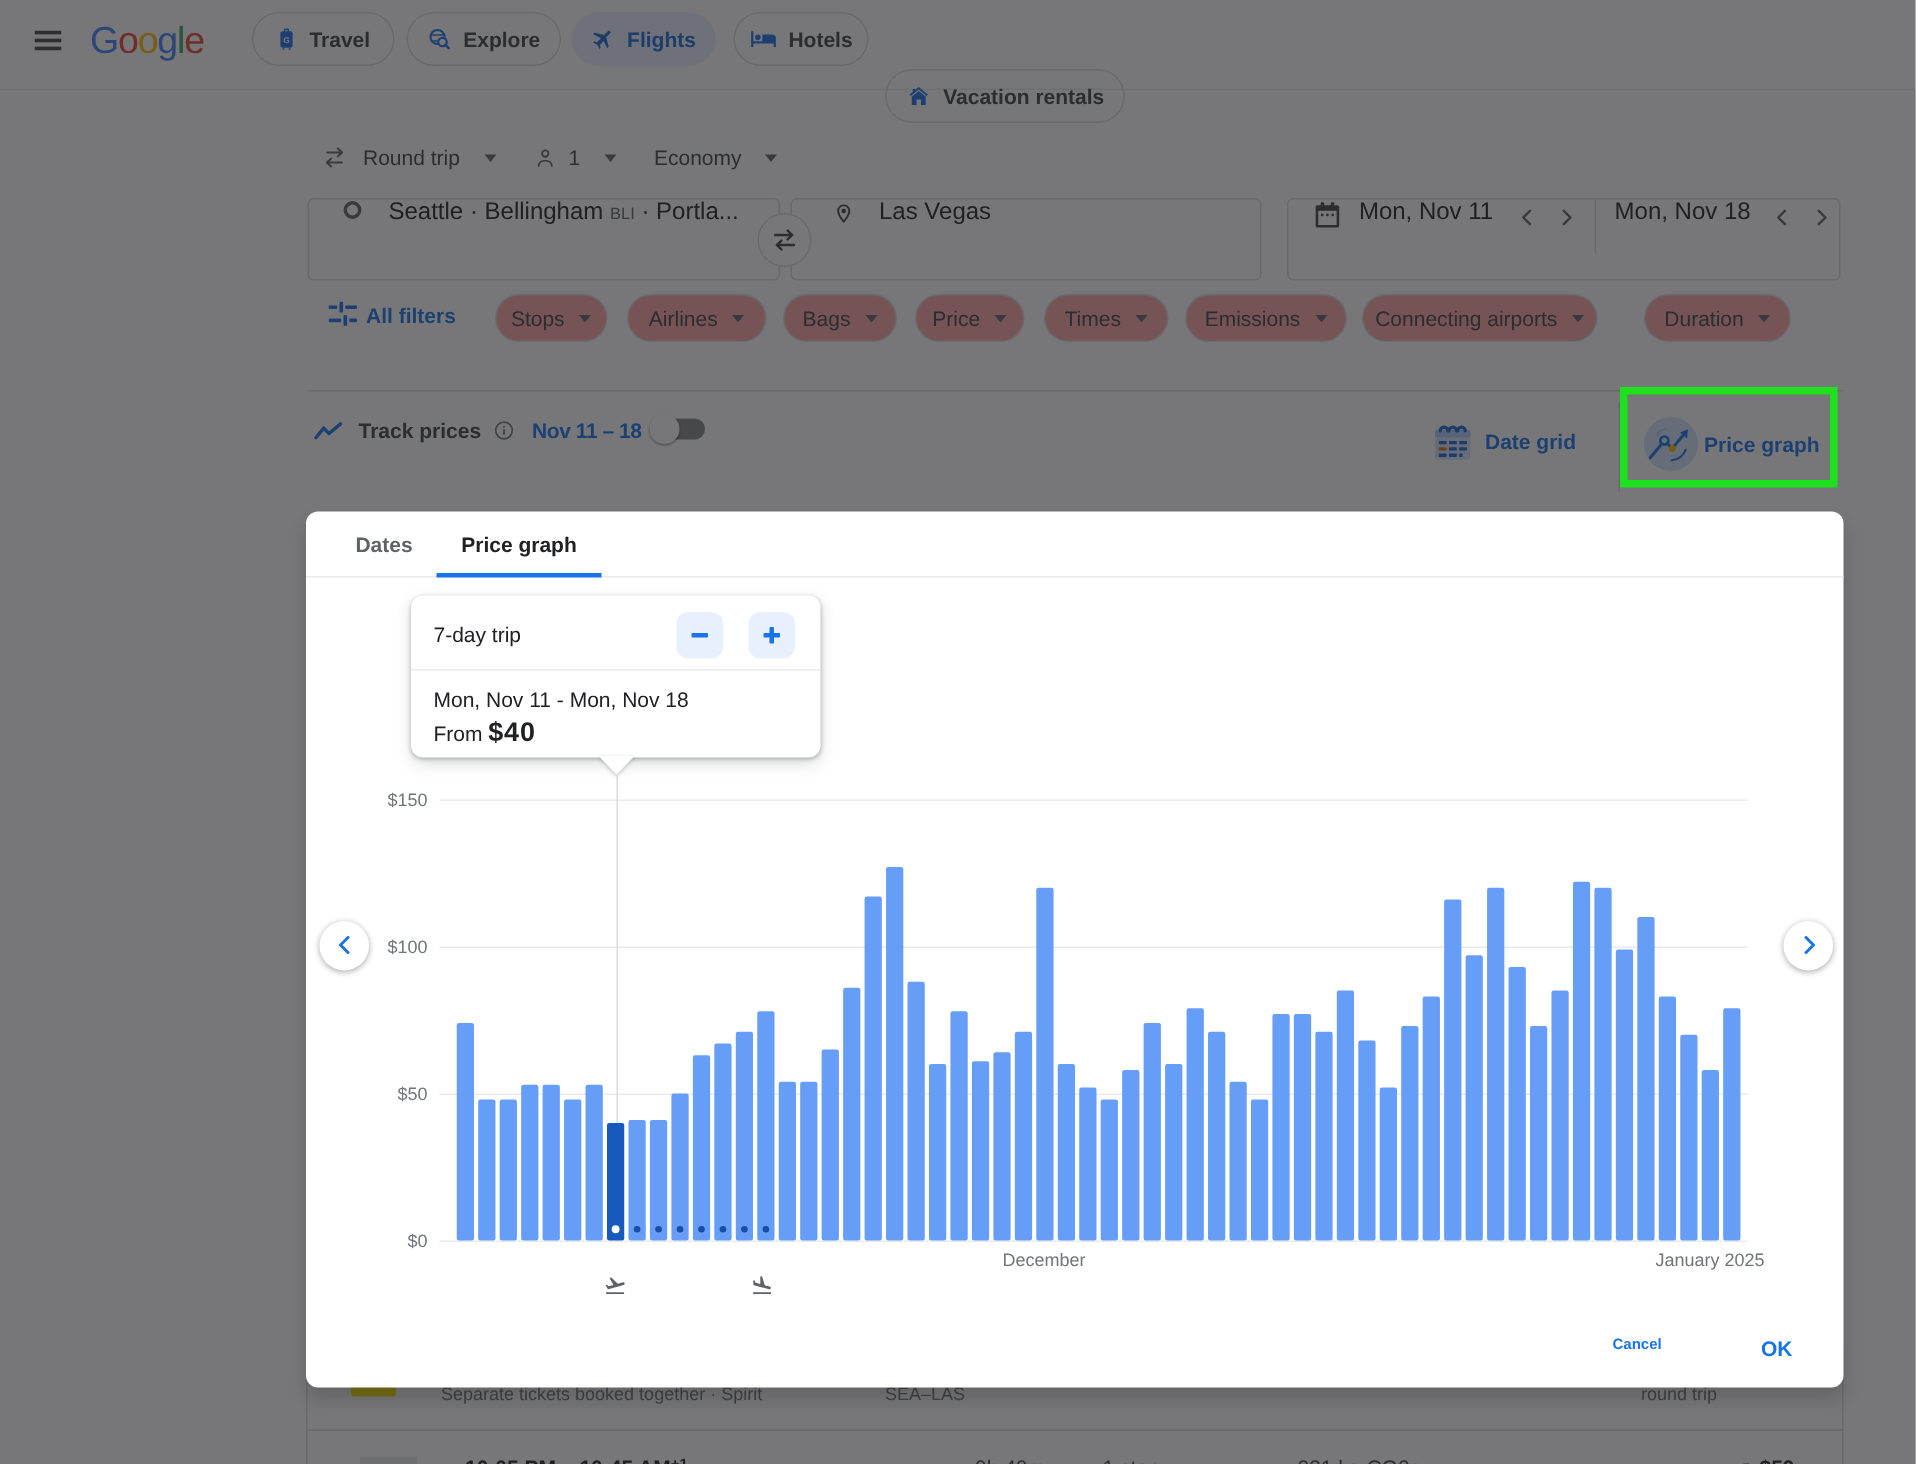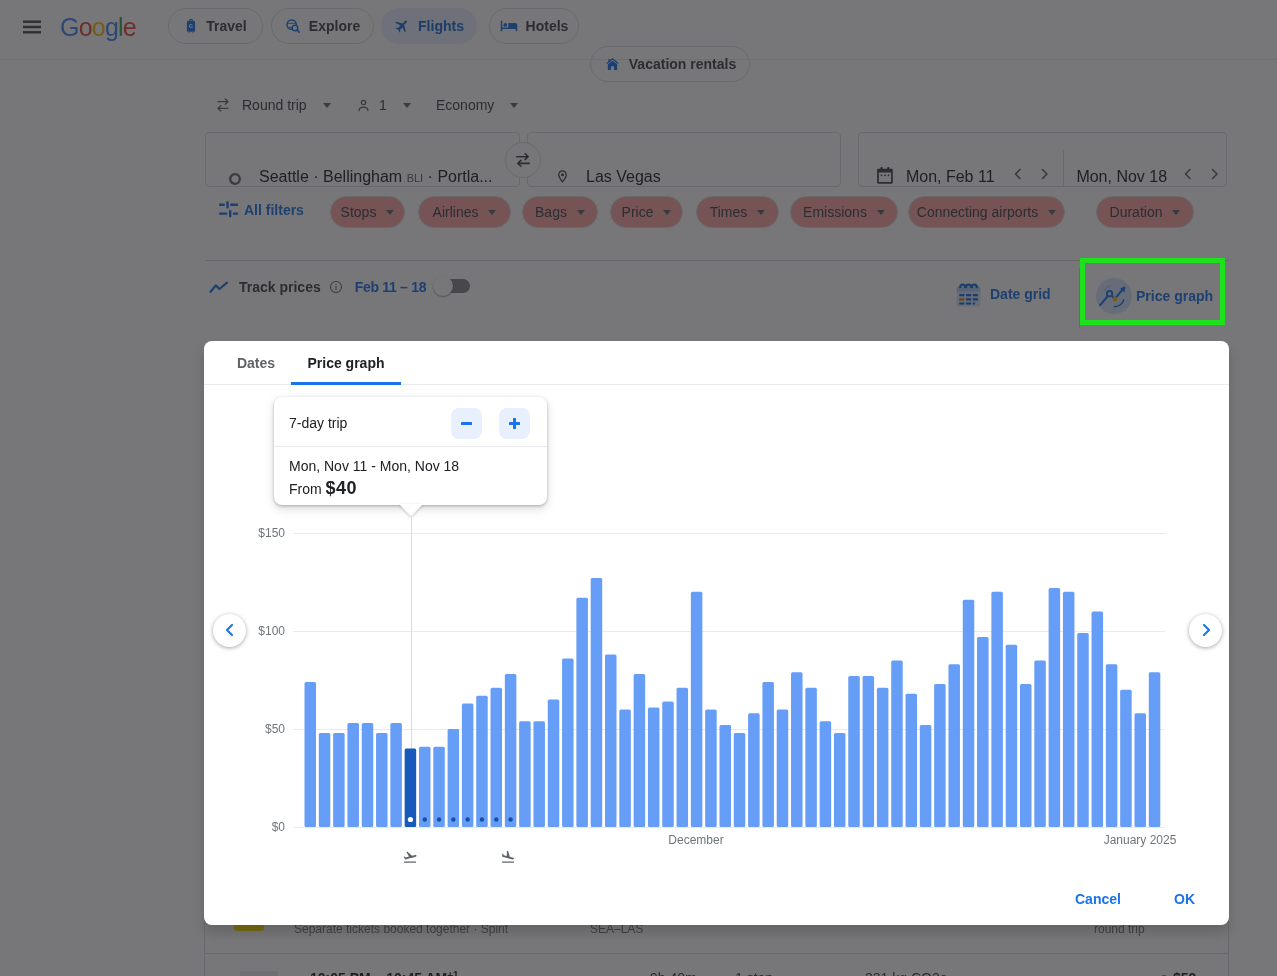--- a/index.html
+++ b/index.html
@@ -8,21 +8,21 @@
   .abs { position:absolute; }
   svg { display:block; }
 
   
   #topbar { position:absolute; left:0; top:0; width:1277px; height:60px; background:#fff; border-bottom:1px solid #e8eaed; }
   .pill { position:absolute; top:8px; height:36px; border:1px solid #dadce0; border-radius:18px; display:flex; align-items:center; justify-content:center; gap:8px; font-size:14px; color:#3c4043; font-weight:bold; }
   .pill svg { flex:0 0 auto; }
 
   
   .sel { position:absolute; display:flex; align-items:center; gap:8px; font-size:14px; color:#3c4043; }
-  .field { position:absolute; top:132px; height:55px; border:1px solid #dadce0; border-radius:4px; background:#fff; display:flex; align-items:flex-end; }
+  .field { position:absolute; top:132px; height:55px; border:1px solid #dadce0; border-radius:4px; background:#fff; display:flex; align-items:flex-start; }
   .caret { width:0; height:0; border-left:4.5px solid transparent; border-right:4.5px solid transparent; border-top:5px solid #5f6368; display:inline-block; }
   .chip { position:absolute; top:196px; height:32px; border:1px solid #dadce0; border-radius:16px; display:flex; align-items:center; justify-content:center; gap:10px; font-size:14px; color:#3c4043; background:#fca5a5; }
 
   
   #modal { position:absolute; left:204px; top:341px; width:1025px; height:584px; background:#fff; border-radius:8px; box-shadow:0 8px 12px rgba(0,0,0,.15); z-index:20; }
   #scrim { position:absolute; left:0; top:0; width:1277px; height:976px; background:rgba(32,33,36,0.61); z-index:10; }
   #greenbox { position:absolute; left:1080px; top:258px; width:145px; height:67px; border:5px solid #1de11d; z-index:15; }
 </style>
 </head>
 <body>
@@ -121,21 +121,21 @@
   <div class="field" style="left:858px;width:369px;">
     <svg style="margin-left:17px" width="20" height="21" viewBox="0 0 24 25">
         <rect x="6" y="1" width="3" height="4" rx="1" fill="#3c4043"></rect>
         <rect x="15" y="1" width="3" height="4" rx="1" fill="#3c4043"></rect>
         <path d="M21 3.5H3a1.5 1.5 0 0 0-1.5 1.5v17A1.5 1.5 0 0 0 3 23.5h18a1.5 1.5 0 0 0 1.5-1.5V5A1.5 1.5 0 0 0 21 3.5zm-.8 17.7H3.8V8.5h16.4v12.7z" fill="#3c4043"></path>
         <path d="M3.8 8.5h16.4v12.7H3.8z" fill="none"></path>
         <circle cx="7.3" cy="12.2" r="1.2" fill="#3c4043"></circle>
         <circle cx="12" cy="12.2" r="1.2" fill="#3c4043"></circle>
         <circle cx="16.7" cy="12.2" r="1.2" fill="#3c4043"></circle>
       </svg>
-    <div style="margin-left:12px;font-size:16px;color:#202124;width:110px;">Mon, Feb 11</div>
+    <div style="margin-left:12px;font-size:16px;color:#202124;width:110px;">Mon, Nov 11</div>
     <svg style="margin-left:2px" width="24" height="24" viewBox="0 0 24 24">
         <path d="M14.5 7l-5 5 5 5" fill="none" stroke="#5f6368" stroke-width="1.8" stroke-linecap="round" stroke-linejoin="round"></path>
       </svg> 
       <svg style="margin-left:6px" width="24" height="24" viewBox="0 0 24 24">
         <path d="M9.5 7l5 5-5 5" fill="none" stroke="#5f6368" stroke-width="1.8" stroke-linecap="round" stroke-linejoin="round"></path>
       </svg>
     <div style="width:1px;height:36px;background:#dadce0;margin-left:7px;"></div>
     <div style="margin-left:13px;font-size:16px;color:#202124;width:110px;">Mon, Nov 18</div>
     <svg style="margin-left:2px" width="24" height="24" viewBox="0 0 24 24">
         <path d="M14.5 7l-5 5 5 5" fill="none" stroke="#5f6368" stroke-width="1.8" stroke-linecap="round" stroke-linejoin="round"></path>
@@ -193,21 +193,21 @@
   <div class="abs" style="left:209px;top:279px;display:flex;align-items:center;font-size:14px;">
     <svg width="20" height="16" viewBox="0 0 24 20">
         <path d="M1.5 16l6.5-8 4.5 4.5L22 4.5" fill="none" stroke="#1a73e8" stroke-width="2.8" stroke-linejoin="round" stroke-linecap="round"></path>
       </svg>
     <span style="margin-left:10px;color:#3c4043;font-weight:bold;">Track prices</span>
     <svg style="margin-left:8px" width="14" height="14" viewBox="0 0 24 24">
         <circle cx="12" cy="12" r="9.5" fill="none" stroke="#70757a" stroke-width="2"></circle>
         <rect x="11" y="10.5" width="2" height="6.5" fill="#70757a"></rect>
         <rect x="11" y="6.8" width="2" height="2" fill="#70757a"></rect>
       </svg>
-    <span style="margin-left:12px;color:#1a73e8;font-weight:bold;letter-spacing:-0.3px;">Feb 11 – 18</span>
+    <span style="margin-left:12px;color:#1a73e8;font-weight:bold;letter-spacing:-0.3px;">Nov 11 – 18</span>
   </div>
   <div class="abs" style="left:438px;top:279px;width:32px;height:14px;background:#82878c;border-radius:7px;"></div>
 <div class="abs" style="left:433px;top:276px;width:20px;height:20px;background:#fff;border-radius:50%;box-shadow:0 1px 2px rgba(0,0,0,.4);"></div>
   <div class="abs" style="left:956px;top:281px;display:flex;align-items:center;gap:9px;">
       <svg width="25" height="26" viewBox="0 0 25 26">
         <path d="M2.5 5.5h20a1.8 1.8 0 0 1 1.8 1.8V23a2.5 2.5 0 0 1-2.5 2.5H3.2A2.5 2.5 0 0 1 .7 23V7.3a1.8 1.8 0 0 1 1.8-1.8z" fill="#d2e3fc"></path>
         <path d="M2.5 5.5h20a1.8 1.8 0 0 1 1.8 1.8v3.2H.7V7.3a1.8 1.8 0 0 1 1.8-1.8z" fill="#aecbfa"></path>
         <path d="M4.2 6.2a2.5 2.5 0 0 1 5 0M10 6.2a2.5 2.5 0 0 1 5 0M15.8 6.2a2.5 2.5 0 0 1 5 0" fill="none" stroke="#1967d2" stroke-width="2.2" stroke-linecap="round"></path>
         <g fill="#1967d2">
           <rect x="3.2" y="13" width="5.2" height="2.2" rx="0.4"></rect>
@@ -375,15 +375,15 @@
     <svg width="12" height="12" viewBox="0 0 12 12">
         <path d="M8 1 L3 6 L8 11" fill="none" stroke="#1a73e8" stroke-width="2" stroke-linecap="round" stroke-linejoin="round"></path>
       </svg>
   </div>
   <div class="abs" style="left:985px;top:272.5px;width:33px;height:33px;border-radius:50%;background:#fff;box-shadow:0 1px 4px rgba(0,0,0,.35);display:flex;align-items:center;justify-content:center;">
     <svg width="12" height="12" viewBox="0 0 12 12">
         <path d="M4 1 L9 6 L4 11" fill="none" stroke="#1a73e8" stroke-width="2" stroke-linecap="round" stroke-linejoin="round"></path>
       </svg>
   </div>
 
-  <div class="abs" style="left:871px;top:550px;font-size:14px;color:#1a73e8;font-weight:bold;">Cancel</div>
+  <div class="abs" style="left:871px;top:550px;font-size:10px;color:#1a73e8;font-weight:bold;">Cancel</div>
   <div class="abs" style="left:970px;top:550px;font-size:14px;color:#1a73e8;font-weight:bold;">OK</div>
 </div>
 
 </body></html>

